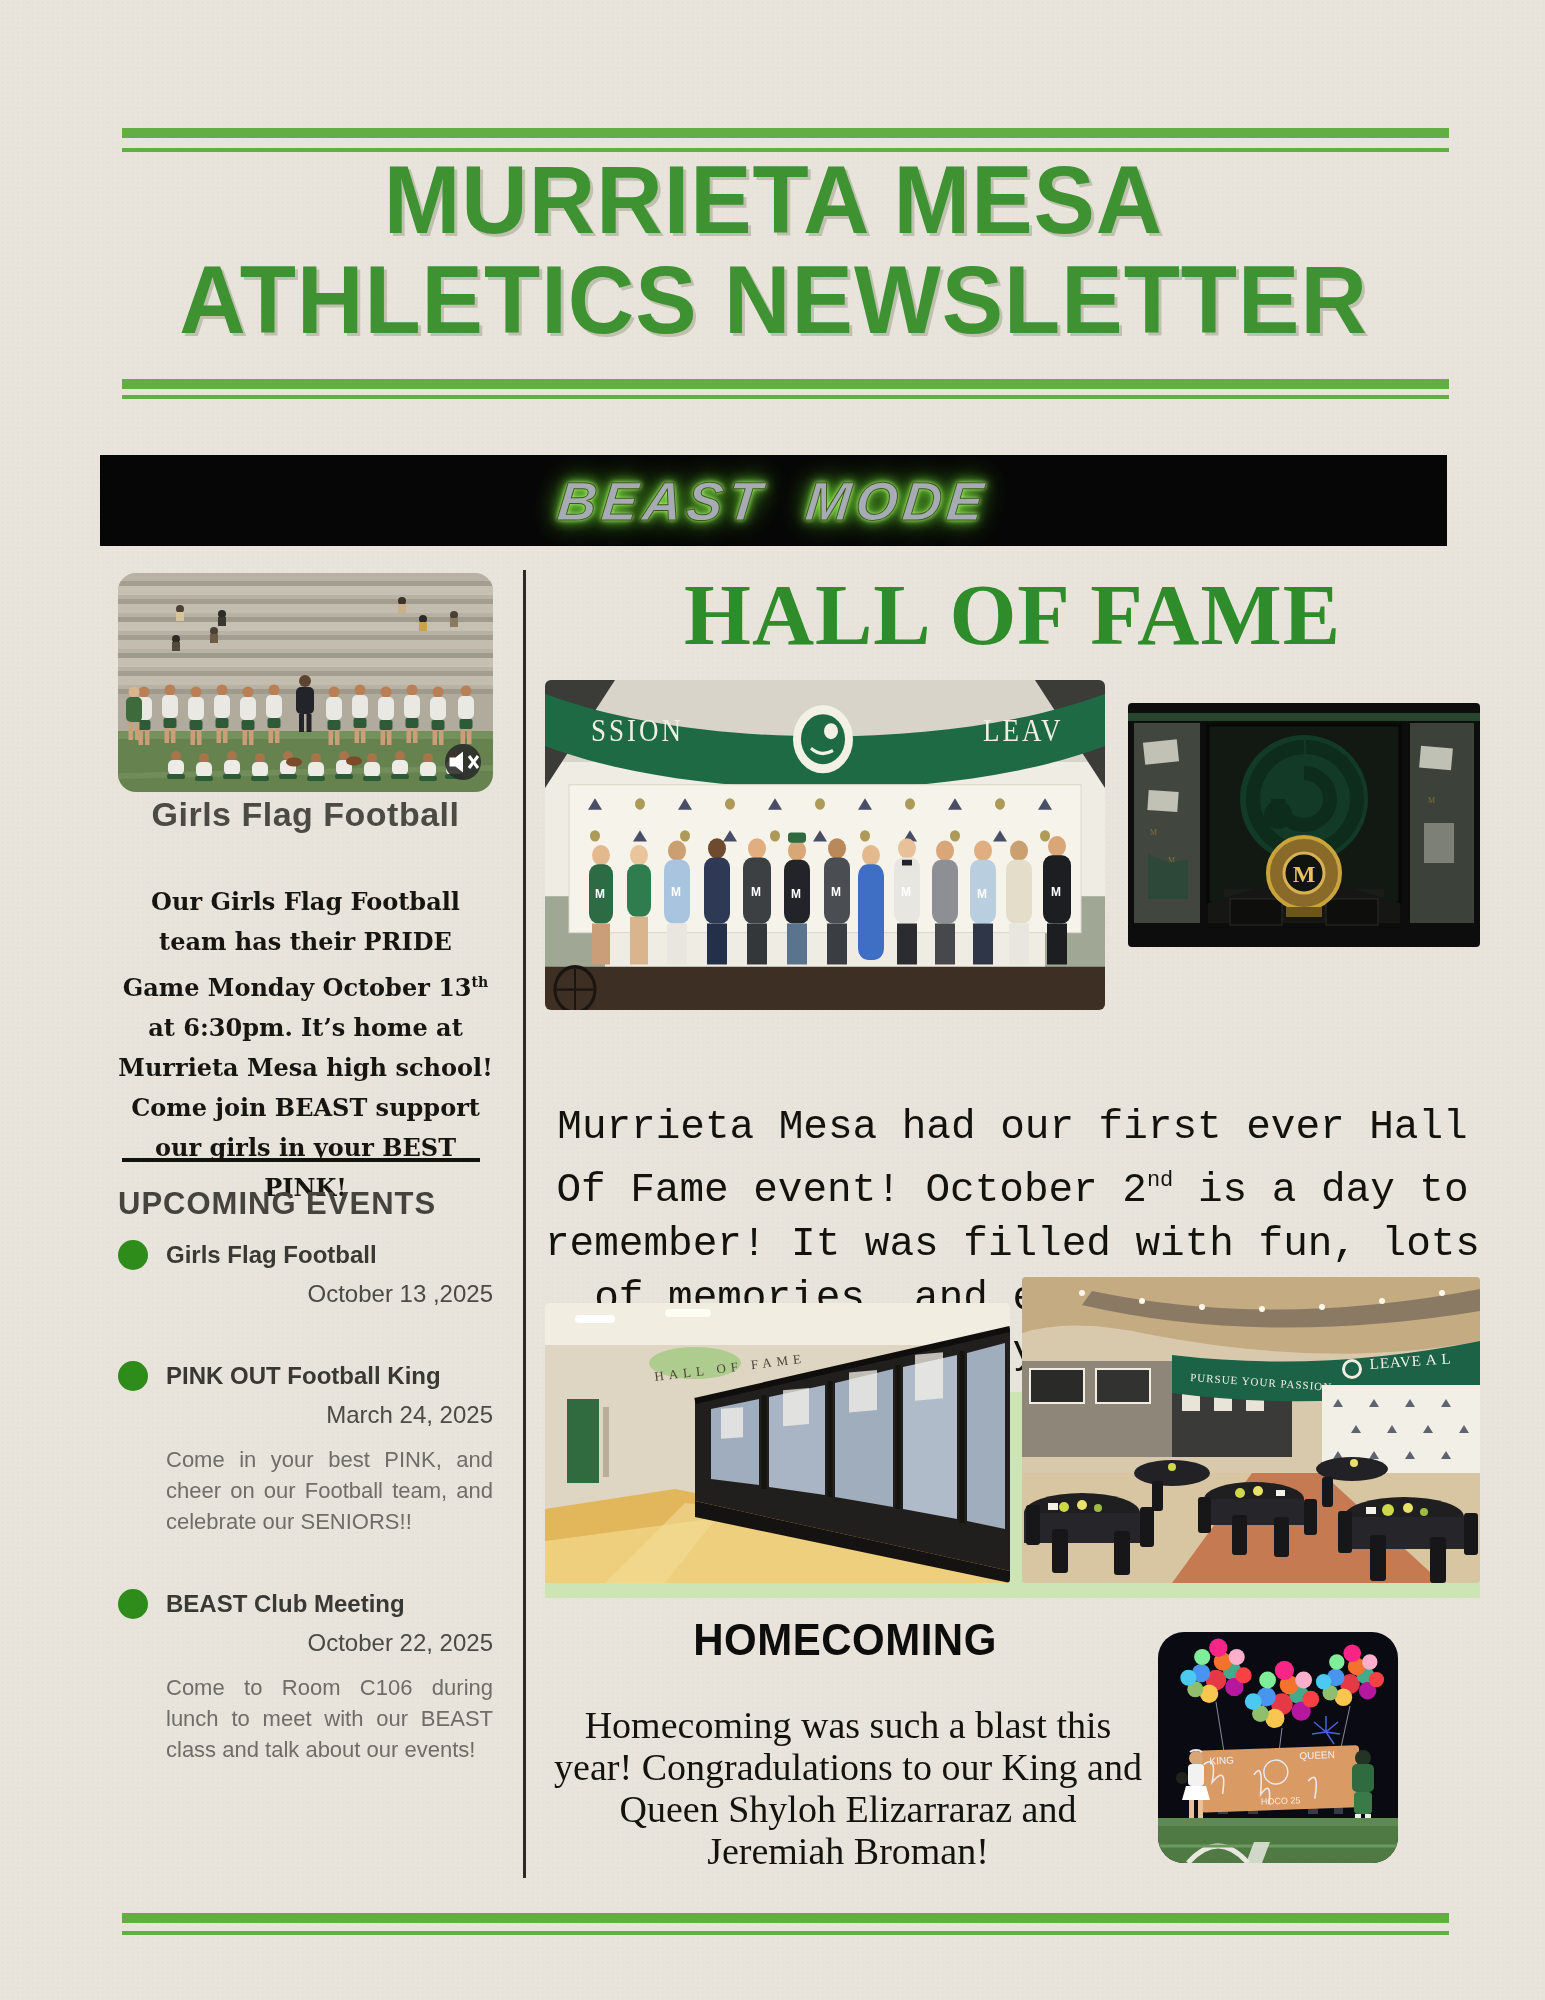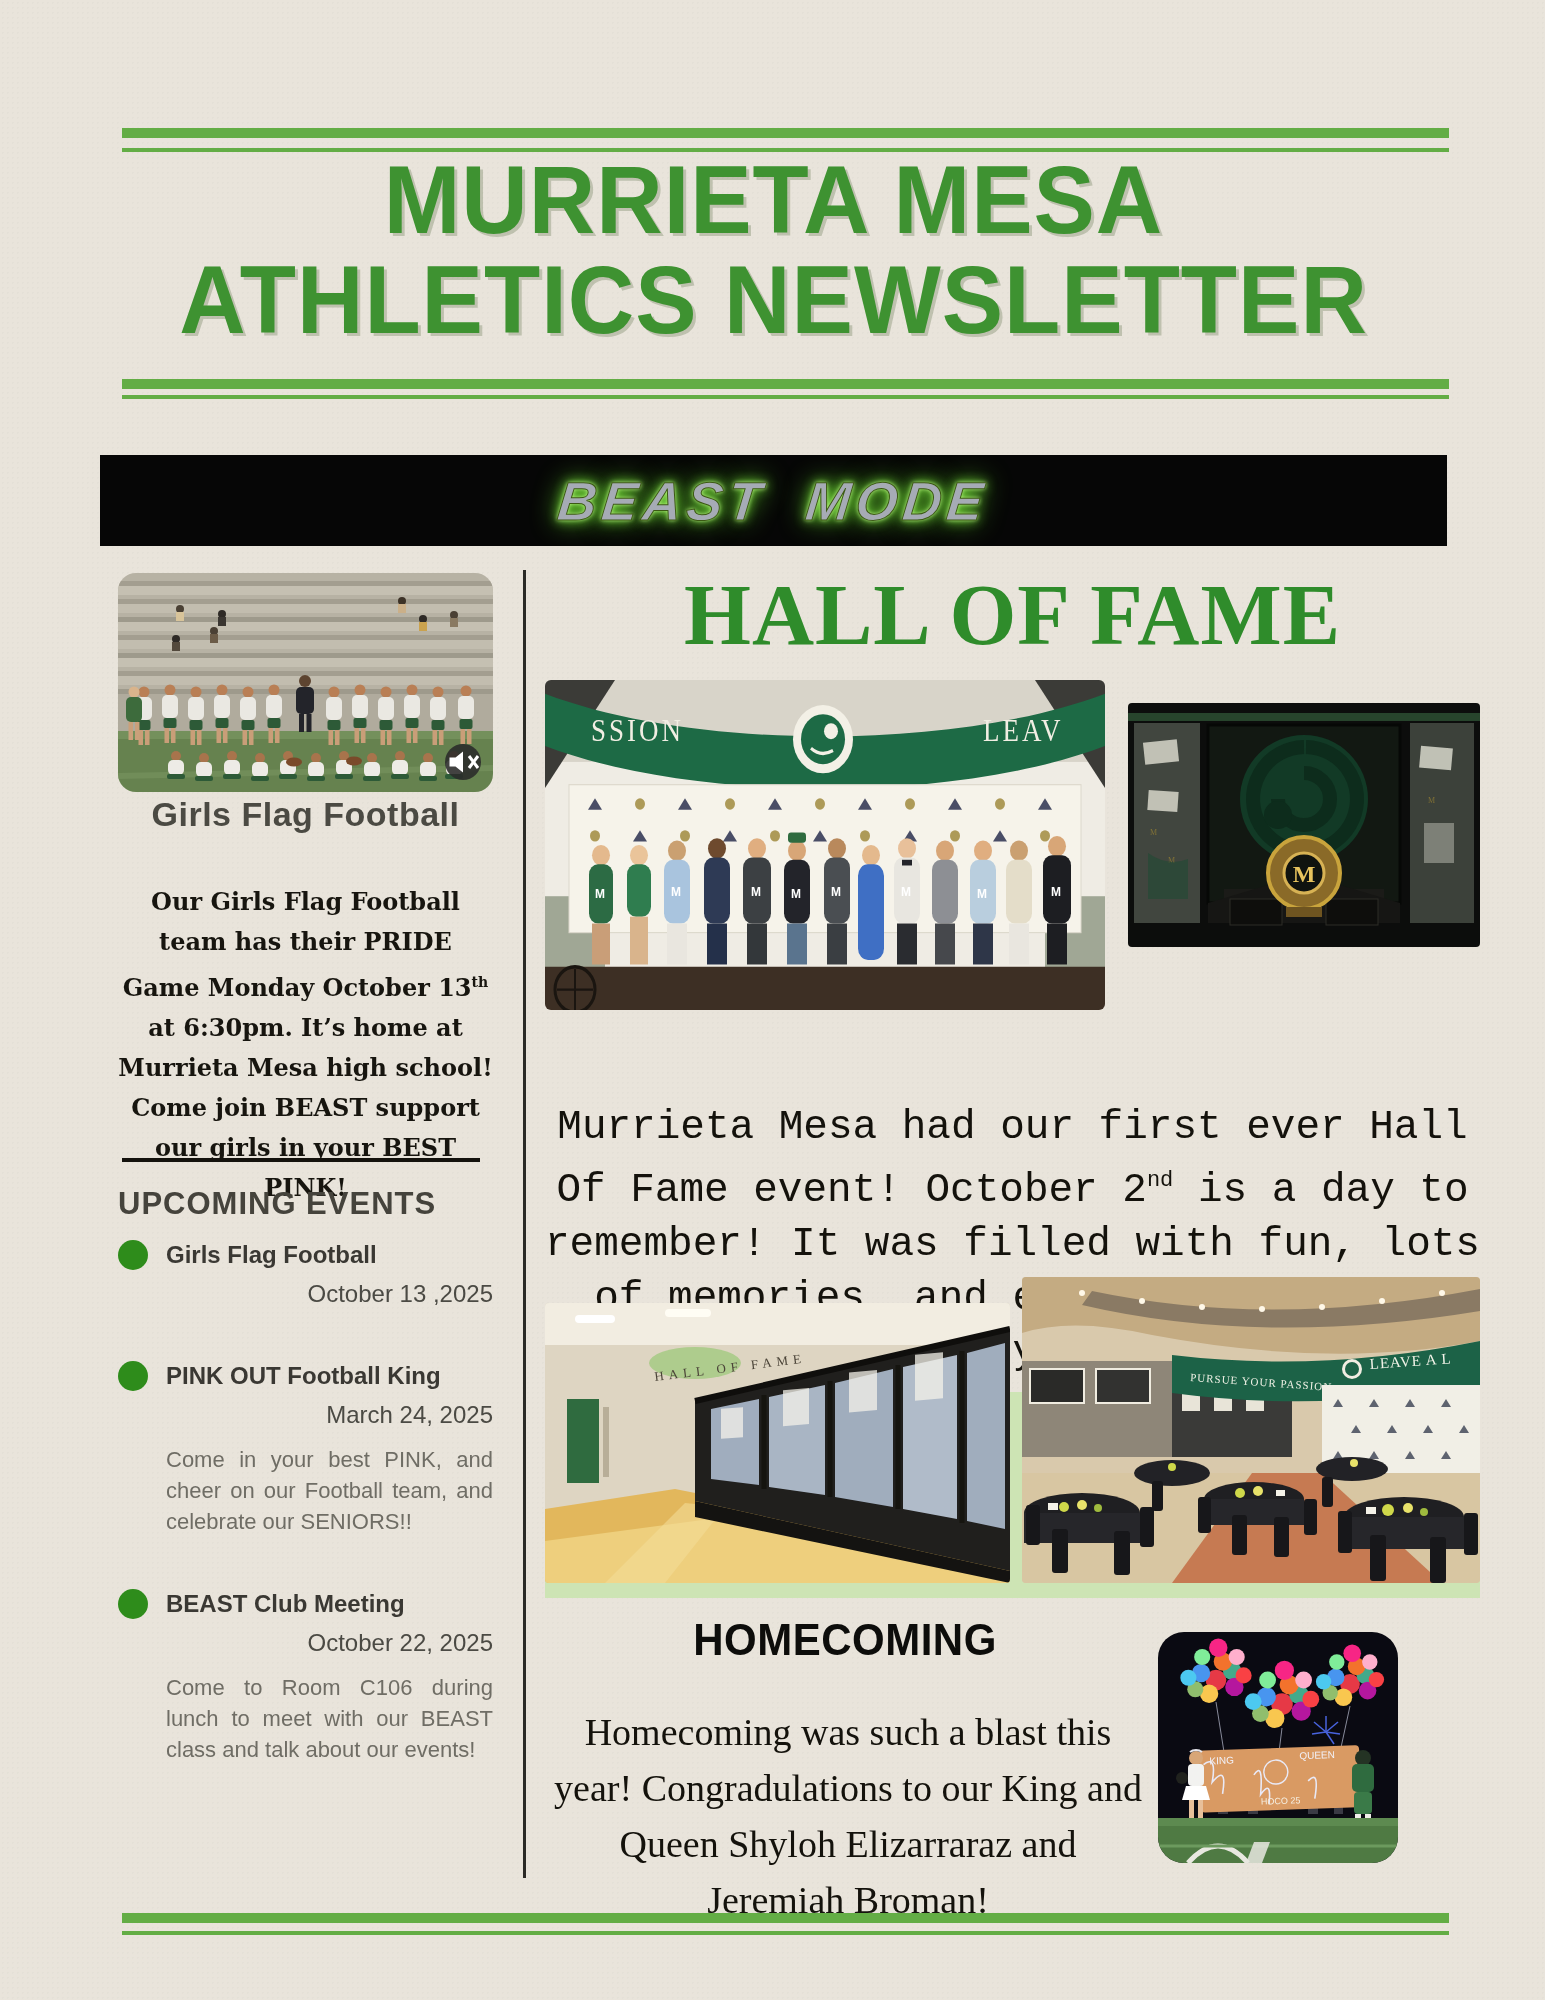--- a/index.html
+++ b/index.html
@@ -91,21 +91,21 @@
   .photo-hallway{left:545px;top:1303px;width:465px;height:280px;border-radius:4px;}
   .photo-banquet{left:1022px;top:1277px;width:458px;height:306px;border-radius:4px;}
 
   .hoco-heading{
     position:absolute;left:545px;top:1616px;width:600px;text-align:center;
     font-size:42px;font-weight:bold;color:#0d0d0b;letter-spacing:0.5px;
     transform:scaleY(1.05);
   }
   .hoco-body{
     position:absolute;left:548px;top:1666px;width:600px;text-align:center;
-    font-family:"Liberation Serif", serif;font-size:38px;line-height:56px;color:#14120c;
+    font-family:"Liberation Serif", serif;font-size:38px;line-height:42px;color:#14120c;
   }
   .photo-hoco{left:1158px;top:1632px;width:240px;height:231px;border-radius:26px;}
 </style>
 </head>
 <body>
 
 <div class="page">
 
   <div class="rule thick" style="left:122px;top:128px;width:1327px;"></div>
   <div class="rule thin" style="left:122px;top:148px;width:1327px;"></div>

